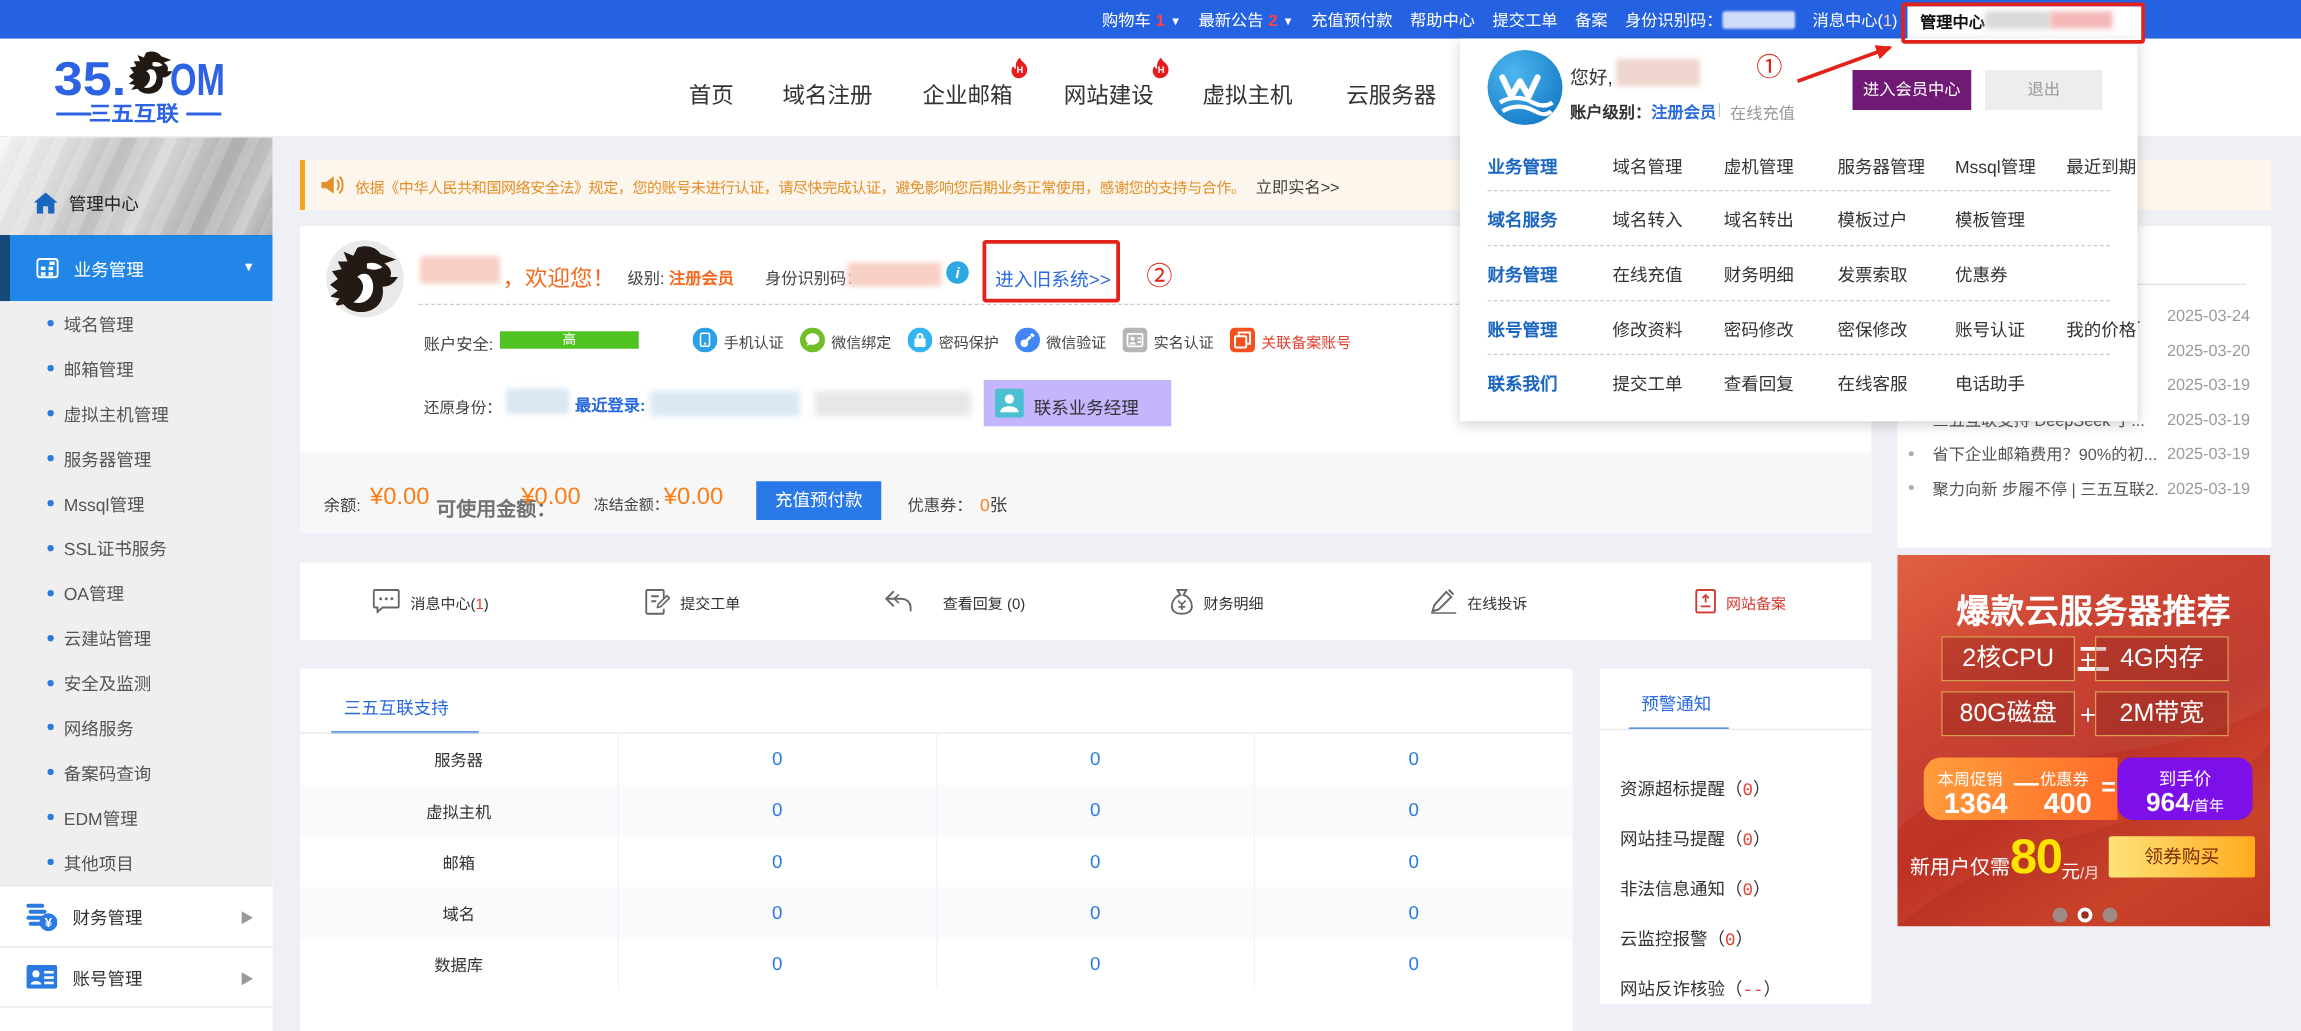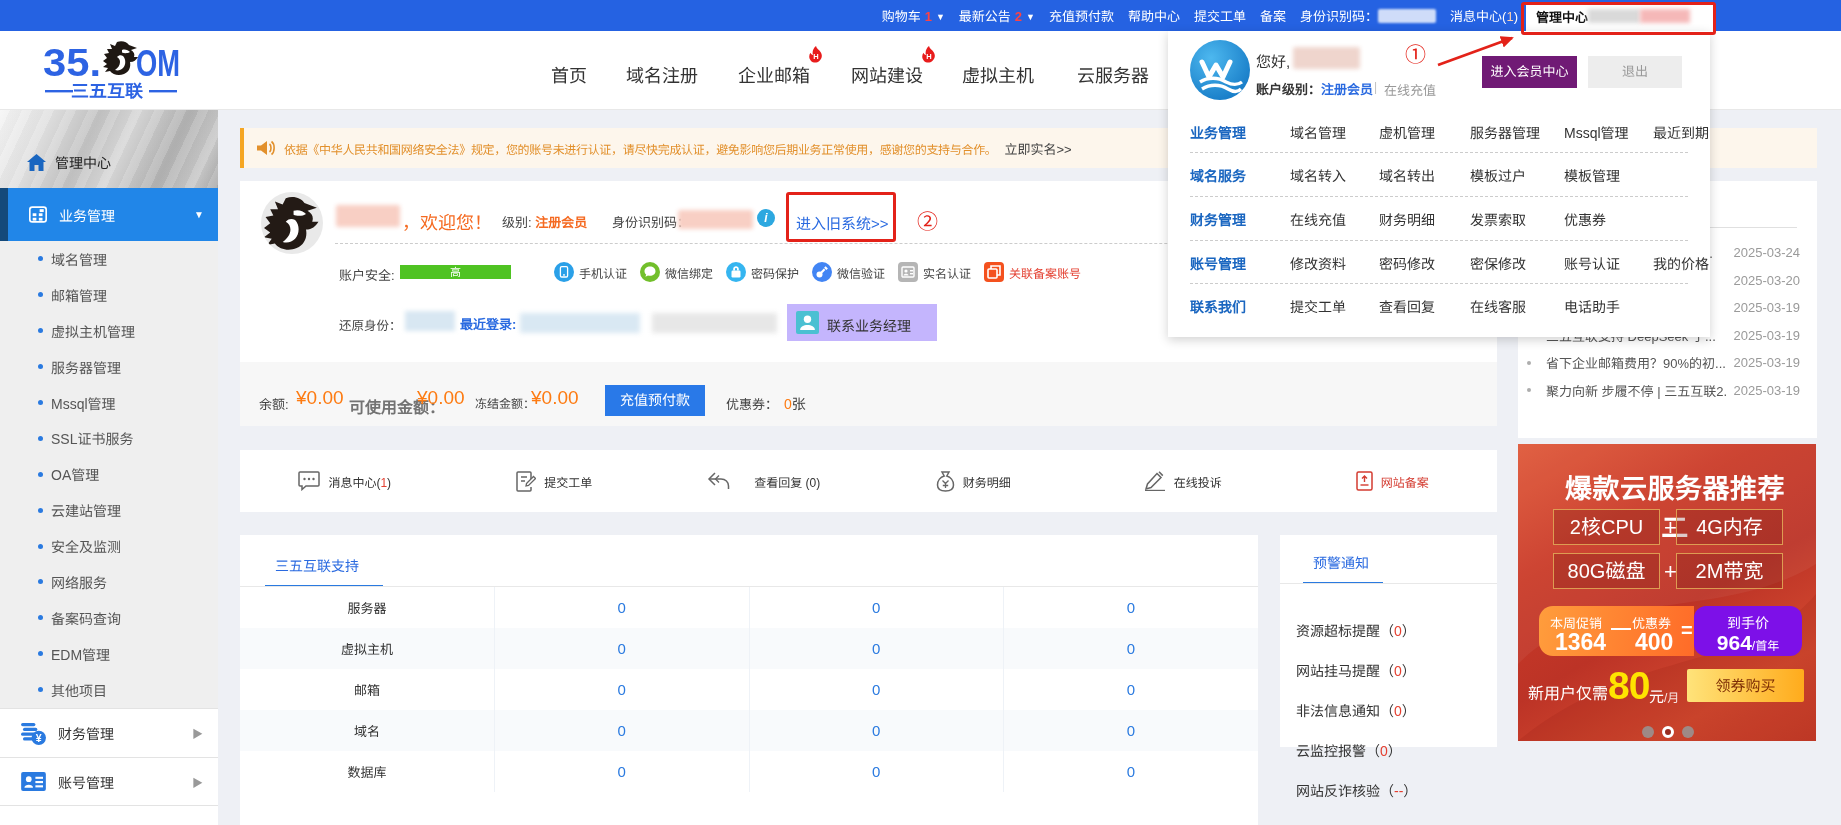--- a/index.html
+++ b/index.html
@@ -386,21 +386,21 @@
     <tr style="height:41px;">
           <td style="text-align:center;border-right:1px solid #eef2f7;">数据库</td>
           <td class="num" style="text-align:center;border-right:1px solid #eef2f7;">0</td>
           <td class="num" style="text-align:center;border-right:1px solid #eef2f7;">0</td>
           <td class="num" style="text-align:center;">0</td>
         </tr>
   </tbody>
     </table>
 </div>
 <style>.num{color:#2a7ae0;font-size:15px;}</style>
-<div id="warn" class="card" style="left:1280px;top:535px;width:217px;height:212px;font-size:14px;">
+<div id="warn" class="card" style="left:1280px;top:535px;width:217px;height:268px;font-size:14px;font-family:Liberation Mono, monospace;">
   <div class="abs" style="left:33px;top:17px;color:#2a6ae0;">预警通知</div>
   <div class="abs" style="left:23px;top:47px;width:80px;border-bottom:2px solid #2a7ae0;"></div>
   <div class="abs" style="left:0;top:48px;width:217px;border-bottom:1px solid #e8e8e8;"></div>
   <div class="abs" style="left:16px;top:85px;color:#333;">资源超标提醒（<span style="color:#e43f30;">0</span>）</div>
   <div class="abs" style="left:16px;top:125px;color:#333;">网站挂马提醒（<span style="color:#e43f30;">0</span>）</div>
   <div class="abs" style="left:16px;top:165px;color:#333;">非法信息通知（<span style="color:#e43f30;">0</span>）</div>
   <div class="abs" style="left:16px;top:205px;color:#333;">云监控报警（<span style="color:#e43f30;">0</span>）</div>
   <div class="abs" style="left:16px;top:245px;color:#333;">网站反诈核验（<span style="color:#e43f30;">--</span>）</div>
 </div>
 <div id="news" class="card">

